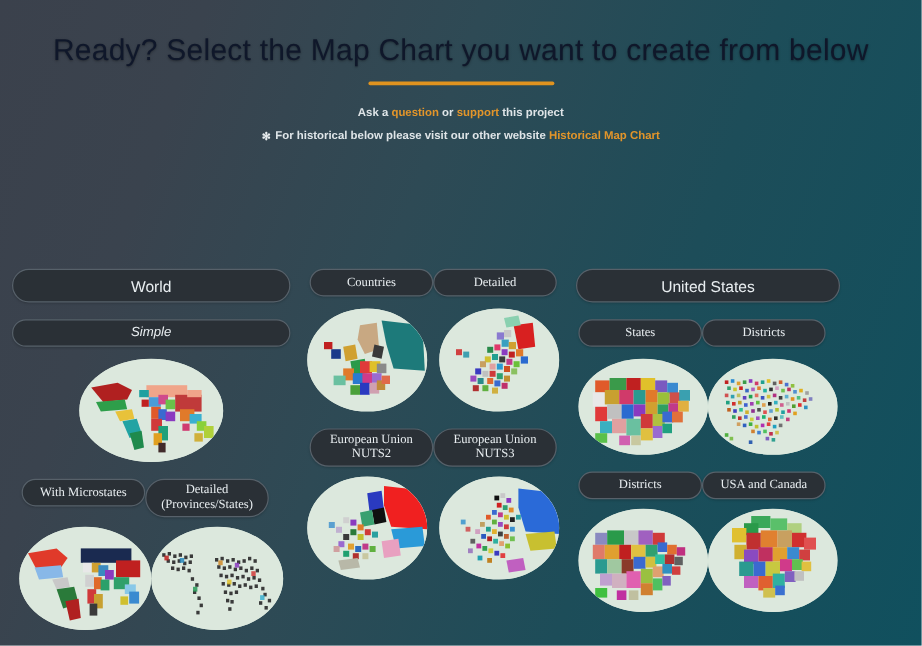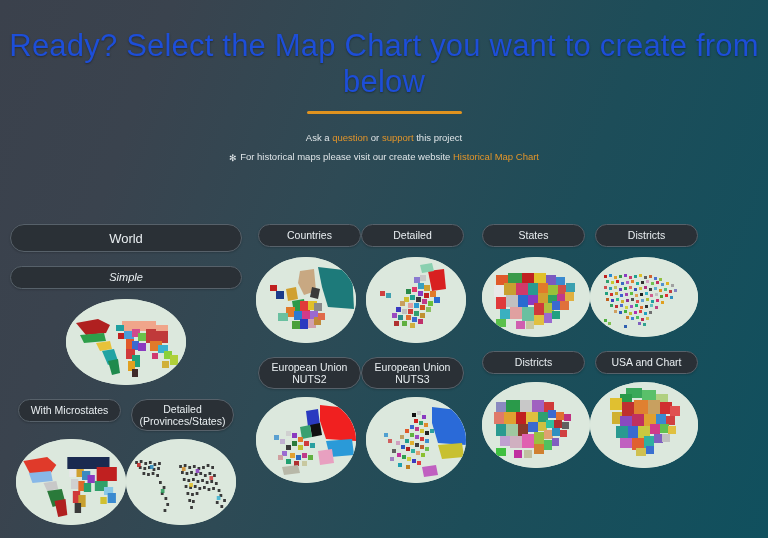--- a/index.html
+++ b/index.html
@@ -10,35 +10,35 @@
   }
   body {
     background: linear-gradient(110deg, #3b414c 0%, #3a434e 18%, #2e4a55 42%, #1d4d59 68%, #10505e 100%);
     color: #e8ecef;
     position: relative;
   }
 
   
   .header { text-align: center; padding-top: 28px; }
   .page-title {
-    font-size: 31px;
+    font-size: 25px;
     font-weight: 400;
     letter-spacing: .2px;
-    color: #1d4ed8;
+    color: #0f172a;
     text-shadow: 0 1px 2px rgba(0,0,0,.35);
   }
   .title-rule {
     width: 155px; height: 3px;
     background: #e0931f;
     margin: 11px auto 0 auto;
     border-radius: 2px;
   }
 
   
-  .intro { text-align: center; margin-top: 14px; }
+  .intro { text-align: center; margin-top: 14px; font-weight: bold; }
   .intro-line {
     font-size: 9.5px;
     line-height: 19px;
     color: #dfe5e8;
     white-space: nowrap;
   }
   .lnk { color: #e2952a; text-decoration: none; }
   .star-icon {
     display: inline-block;
     color: #e9eef0;
@@ -98,22 +98,23 @@
     height: 32px;
     width: 103px;
     font-size: 10.5px;
     line-height: 12px;
     flex-direction: column;
   }
   .btn-two-line { white-space: pre-line; }
 
   .row2 {
     display: flex;
-    justify-content: space-between;
+    justify-content: flex-start;
     padding: 0 8px;
+    font-family: Liberation Serif, serif;
   }
   .row2-us { padding: 0 2px; }
 
   
   .thumbs {
     display: flex;
     justify-content: space-between;
     padding: 0 6px;
   }
   .thumb {
@@ -141,21 +142,21 @@
 </div>
 
 <div class="intro">
 
   <div class="intro-line">
     <span>Ask a </span><a class="lnk" href="#">question</a><span> or </span><a class="lnk" href="#">support</a><span> this project</span>
   </div>
 
 
   <div class="intro-line">
-    <span class="star-icon">✻</span><span> For historical maps please visit our create website </span><a class="lnk" href="#">Historical Map Chart</a>
+    <span class="star-icon">✻</span><span> For historical below please visit our other website </span><a class="lnk" href="#">Historical Map Chart</a>
   </div>
 
 </div>
 
 <div class="columns">
 
   <div class="col col-world">
     <div class="btn btn-section">World</div>
 
     <div class="btn btn-wide">Simple</div>
@@ -488,20 +489,21 @@
             <rect x="18" y="36" width="4" height="4" fill="#50a0d0"></rect>
             <rect x="22" y="42" width="4" height="4" fill="#d06060"></rect>
           </g>
           <path d="M56 70 L70 68 L72 78 L58 80 Z" fill="#c060c0"></path>
         </svg>
       </div>
     </div>
   </div>
 
   <div class="col col-us">
+    <div class="btn btn-section">United States</div>
 
     <div class="row2 row2-us">
       <div class="btn btn-half">States</div>
       <div class="btn btn-half">Districts</div>
     </div>
 
     <div class="gap-10"></div>
 
     <div class="thumbs" style="padding:0 2px;">
       <div class="thumb thumb-us">
@@ -647,21 +649,21 @@
             <rect x="34" y="68" width="3" height="3" fill="#3060b0"></rect>
           </g>
         </svg>
       </div>
     </div>
 
     <div class="gap-14"></div>
 
     <div class="row2 row2-us">
       <div class="btn btn-half">Districts</div>
-      <div class="btn btn-half">USA and Chart</div>
+      <div class="btn btn-half">USA and Canada</div>
     </div>
 
     <div class="gap-8"></div>
 
     <div class="thumbs" style="padding:0 2px;">
       <div class="thumb thumb-us" style="height:86px;">
         <svg viewBox="0 0 108 86" preserveAspectRatio="none">
           <rect width="108" height="86" fill="#dce8dd"></rect>
           <g>
             <rect x="14" y="20" width="10" height="10" fill="#8a8ac0"></rect>

